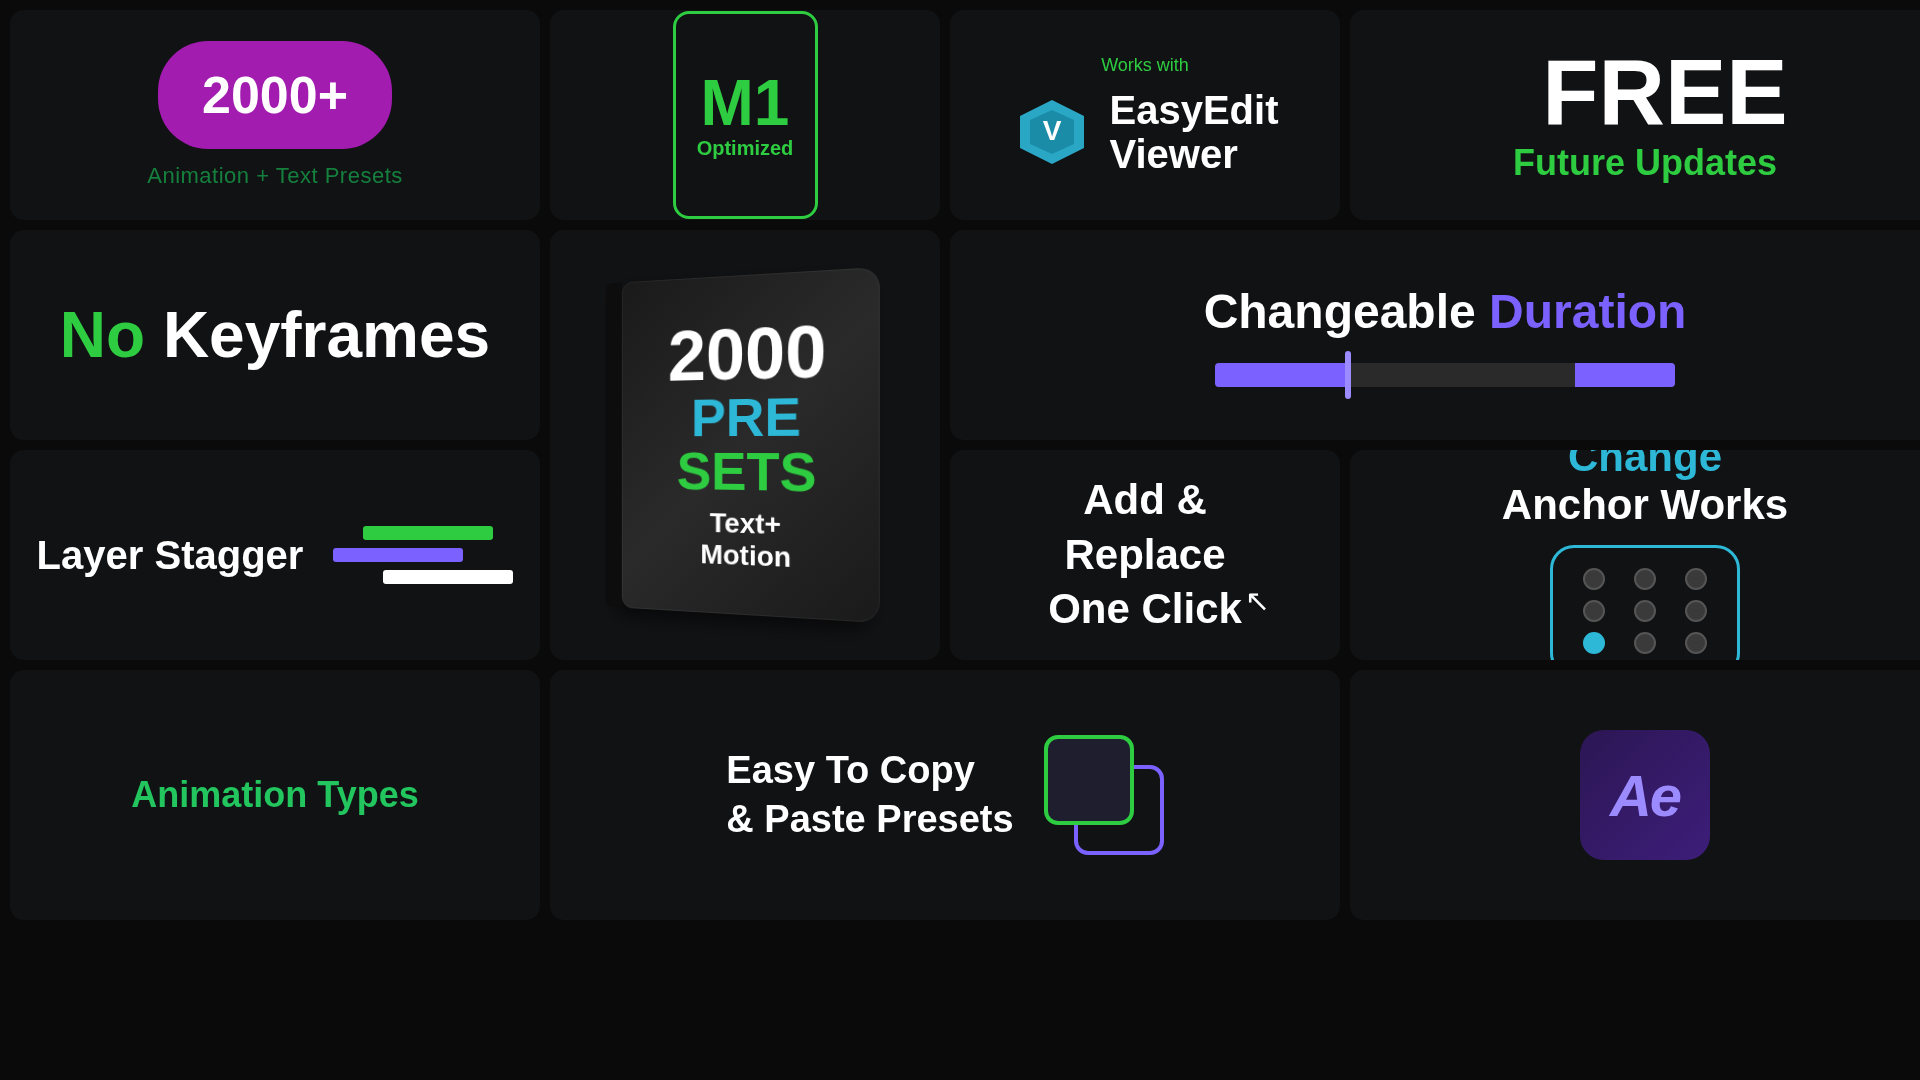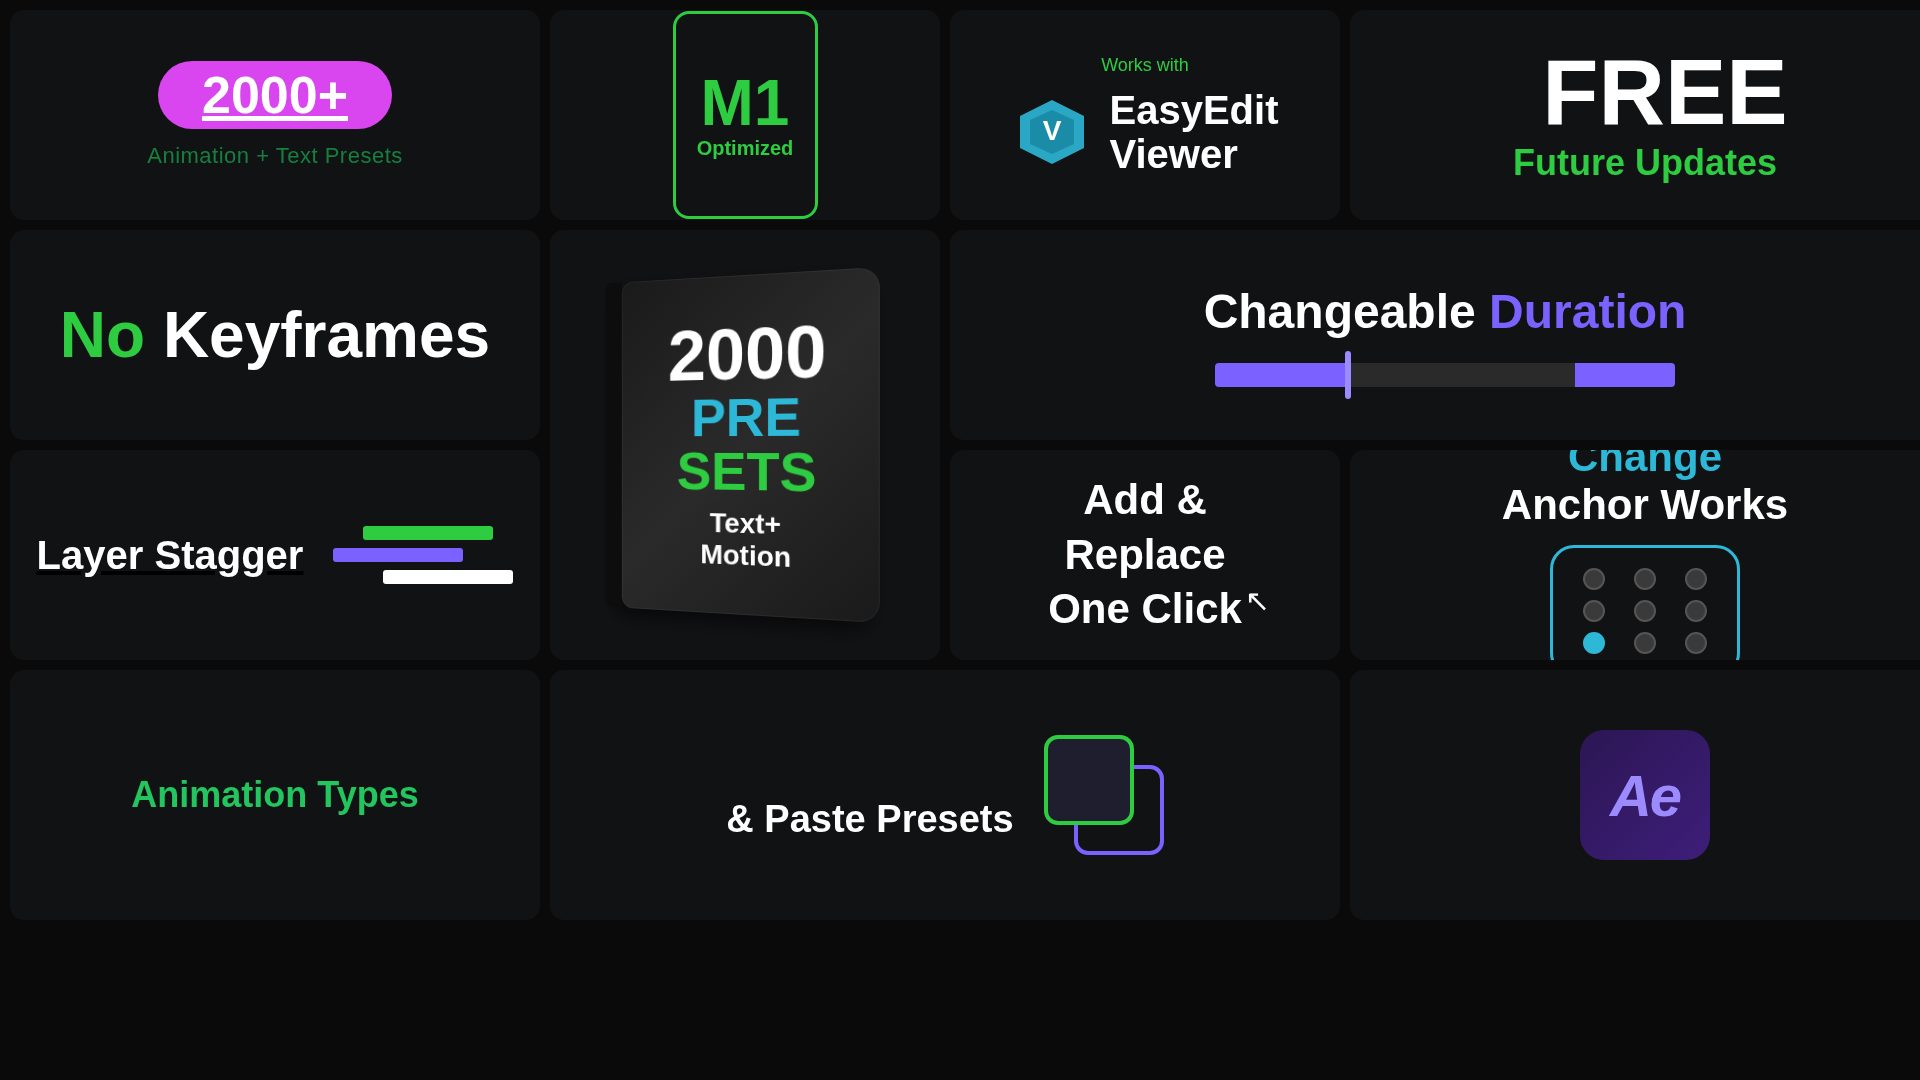--- a/index.html
+++ b/index.html
@@ -30,27 +30,26 @@
       overflow: hidden;
       position: relative;
     }
 
     
     .cell-1 {
       flex-direction: column;
       gap: 14px;
     }
     .badge-2000 {
-      background: #d946ef;
+      background: #a21caf;
       border-radius: 50px;
-      padding: 4px 44px;
+      padding: 24px 44px;
       font-size: 52px;
       font-weight: 900;
       color: #fff;
-      text-decoration: underline;
     }
     .cell-1-label {
       font-size: 22px;
       color: #15803d;
       font-weight: 500;
       letter-spacing: 0.5px;
     }
 
     
     .cell-2 {
@@ -246,21 +245,20 @@
       height: 48px;
       background: #9B8BFF;
       border-radius: 3px;
     }
 
     
     .cell-8 {
       grid-column: 1;
       grid-row: 3;
       gap: 30px;
-      text-decoration: underline;
     }
     .layer-stagger-label {
       font-size: 40px;
       font-weight: 800;
       color: #fff;
     }
     .stagger-lines {
       display: flex;
       flex-direction: column;
       gap: 8px;
@@ -519,21 +517,21 @@
       <div class="anchor-dot"></div>
     </div>
   </div>
 
   <div class="cell cell-11">
     <div class="animation-types-label">Animation Types</div>
   </div>
 
   <div class="cell cell-12">
     <div class="copy-paste-label">
-      <br>
+      <span>Easy To Copy</span><br>
       <span>&amp; Paste Presets</span>
     </div>
     <div class="copy-icon">
       <div class="copy-square-back"></div>
       <div class="copy-square-front"></div>
     </div>
   </div>
 
   <div class="cell cell-13">
     <div class="ae-icon">Ae</div>

